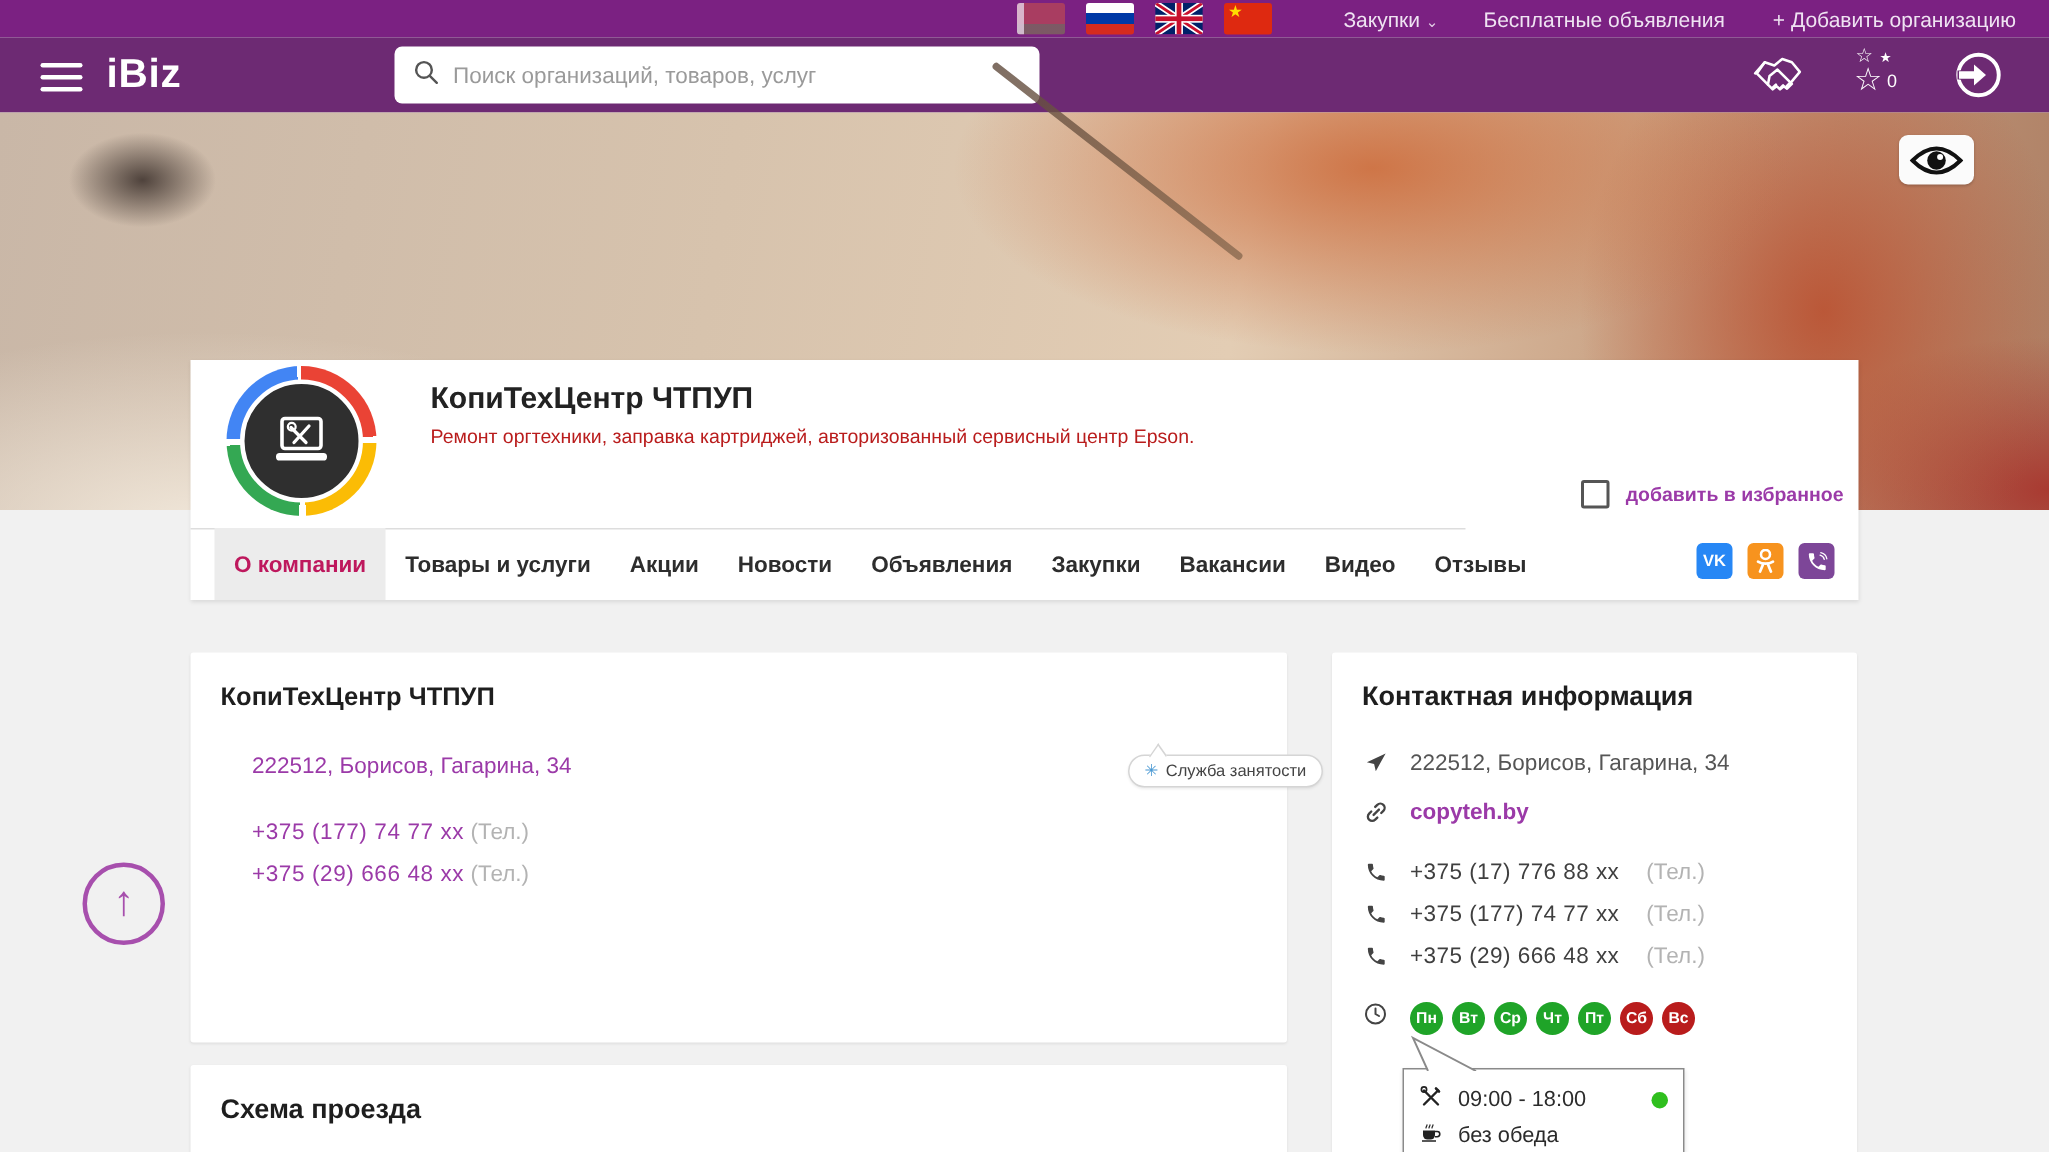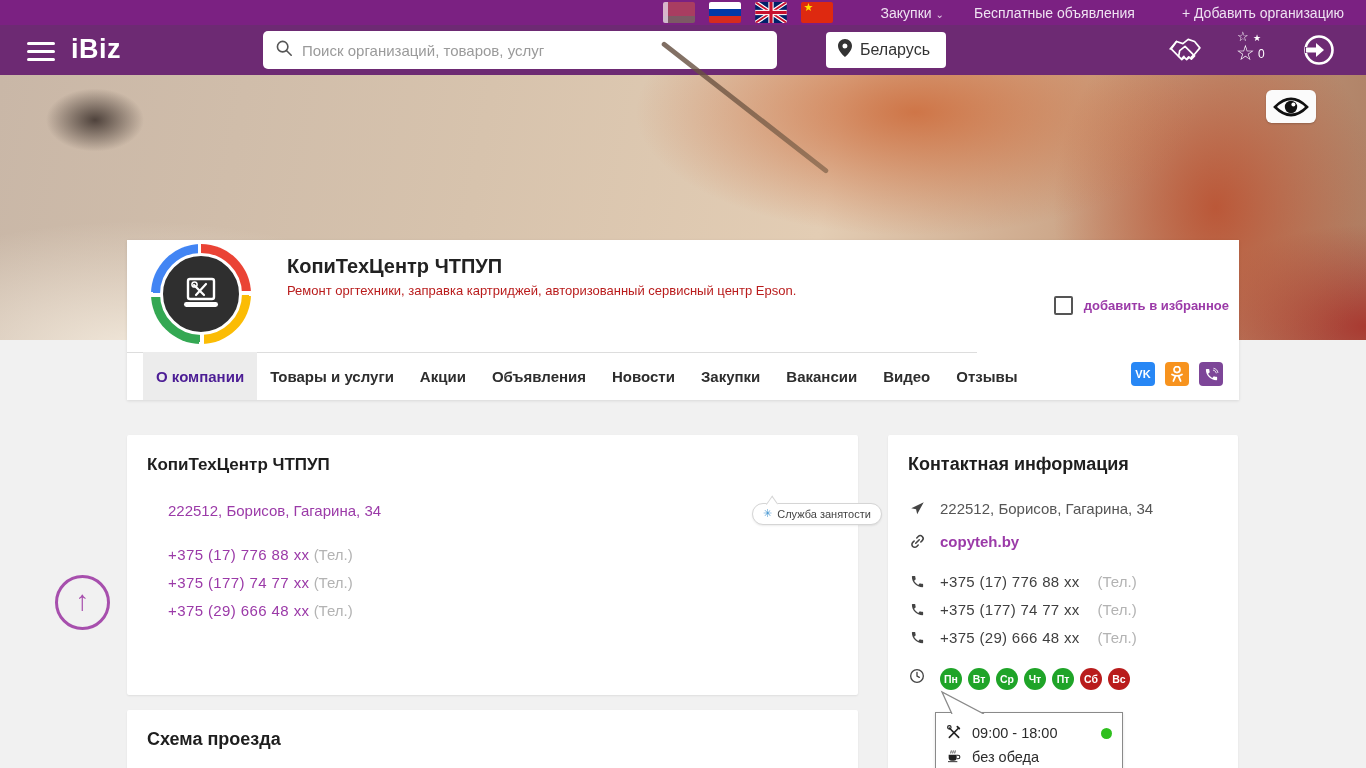--- a/index.html
+++ b/index.html
@@ -9,29 +9,29 @@
   
   .top-strip { height:25px; background:#7b2182; display:flex; align-items:center; justify-content:flex-end; padding-right:22px; gap:14px; }
   .flags { display:flex; align-items:center; gap:14px; margin-right:34px; }
   .flag { width:32px; height:21px; display:inline-block; border-radius:2px; overflow:hidden; cursor:pointer; }
   .flag-by { background:linear-gradient(90deg, rgba(255,255,255,.8) 0 5px, rgba(0,0,0,0) 5px), linear-gradient(#b5445a 0 66%, #58806099 66% 100%); opacity:.8; background-color:#b5445a; }
   .flag-ru { background:linear-gradient(#ffffff 0 33%, #0039a6 33% 66%, #d52b1e 66% 100%); }
   .flag-cn { background:#de2910; position:relative; }
   .flag-cn .star { position:absolute; left:3px; top:-1px; color:#ffde00; font-size:11px; }
   .top-link { color:#efe3f2; font-size:14px; cursor:pointer; white-space:nowrap; }
   .top-link.mr1 { margin-right:16px; }
-  .top-link.mr2 { margin-right:33px; }
+  .top-link.mr2 { margin-right:18px; }
   .chev { font-size:10px; opacity:.9; }
 
   
   .nav { height:50px; background:#6d2a73; position:relative; }
   .burger { position:absolute; left:27px; top:17px; width:28px; cursor:pointer; }
   .burger span { display:block; height:3px; background:#fff; border-radius:2px; margin-bottom:5px; }
   .logo { position:absolute; left:71px; top:9px; color:#fff; font-size:27px; font-weight:bold; letter-spacing:.5px; cursor:pointer;text-align:right; }
-  .search-wrap { position:absolute; left:263px; top:6px; width:514px; height:38px; background:#fff; border-radius:5px; display:flex; align-items:center; padding:0 12px; }
+  .search-wrap { position:absolute; left:263px; top:6px; width:430px; height:38px; background:#fff; border-radius:5px; display:flex; align-items:center; padding:0 12px; }
   .search-wrap input { border:none; outline:none; flex:1; font-size:15px; color:#333; font-family:"Liberation Sans",sans-serif; margin-left:9px; }
   .search-wrap input::placeholder { color:#9a9a9a; }
   .loc-btn { position:absolute; left:826px; top:7px; height:36px; background:#fff; border-radius:4px; display:flex; align-items:center; padding:0 16px 0 12px; gap:8px; font-size:16px; color:#333; cursor:pointer; }
   .nav-ico { position:absolute; top:10px; cursor:pointer; }
   .nav-ico.handshake { left:1168px; }
   .nav-ico.stars { left:1234px; top:8px; width:42px; height:36px; color:#fff; }
   .stars .s1 { position:absolute; left:2px; top:8px; font-size:21px; }
   .stars .s2 { position:absolute; left:3px; top:-4px; font-size:13px; }
   .stars .s3 { position:absolute; left:19px; top:0px; font-size:9px; }
   .stars .cnt { position:absolute; left:24px; top:14px; font-size:12px; }
@@ -51,29 +51,29 @@
   .eye-btn { position:absolute; right:50px; top:15px; width:50px; height:33px; background:#fbfbfb; border-radius:6px; display:flex; align-items:center; justify-content:center; cursor:pointer; box-shadow:0 1px 2px rgba(0,0,0,.2); }
 
   
   .company-card { position:relative; z-index:2; margin:-100px 127px 0; height:160px; background:#fff; box-shadow:0 1px 3px rgba(0,0,0,.1); }
   .c-logo { position:absolute; left:24px; top:4px; width:100px; height:100px; border-radius:50%; padding:9px;
     background:
       conic-gradient(#ea4335 0 24%, #fff 24% 25.5%, #fbbc05 25.5% 49%, #fff 49% 50.5%, #34a853 50.5% 74%, #fff 74% 75.5%, #4285f4 75.5% 99%, #fff 99% 100%); }
   .c-logo-inner { width:82px; height:82px; border-radius:50%; background:#2f2f2f; border:3px solid #fff; display:flex; align-items:center; justify-content:center; }
   .c-name { position:absolute; left:160px; top:15px; font-size:20px; font-weight:bold; color:#222; }
   .c-desc { position:absolute; left:160px; top:43px; font-size:13px; color:#b91c1c; }
-  .fav { position:absolute; right:10px; top:56px; display:flex; align-items:center; gap:11px; cursor:pointer;justify-content:flex-end; }
+  .fav { position:absolute; right:10px; top:80px; display:flex; align-items:center; gap:11px; cursor:pointer;justify-content:flex-end; }
   .fav-box { width:19px; height:19px; border:2px solid #555; border-radius:2px; background:#fff; }
   .fav-label { font-size:13px; font-weight:bold; color:#9b3aa8; }
 
   .tabs-row { position:absolute; left:0; right:0; bottom:0; height:48px; }
   .tabs-divider { position:absolute; left:0; top:0; width:850px; height:1px; background:#ddd; }
   .tabs { position:absolute; left:16px; top:0; height:48px; display:flex; align-items:stretch; }
   .tab { display:flex; align-items:center; padding:0 13px; font-size:15px; font-weight:bold; color:#2d2d2d; cursor:pointer; white-space:nowrap; }
-  .tab.active { background:#ececec; color:#4c1d95; }
+  .tab.active { background:#ececec; color:#be185d; }
   .socials { position:absolute; right:16px; bottom:14px; display:flex; gap:10px;padding-left:29px; }
   .soc { width:24px; height:24px; border-radius:4px; display:flex; align-items:center; justify-content:center; cursor:pointer; }
   .soc.vk { background:#2787f5; color:#fff; font-size:11px; font-weight:bold; }
   .soc.ok { background:#f7931e; }
   .soc.viber { background:#7d4698; }
   .vac-tooltip { position:absolute; left:625px; top:151px; background:#fff; border:1px solid #d5d5d5; border-radius:11px; padding:3px 10px 4px; font-size:11px; color:#444; display:flex; align-items:center; gap:5px; box-shadow:0 1px 2px rgba(0,0,0,.08); white-space:nowrap; z-index:3; }
   .vac-tooltip:before { content:""; position:absolute; left:14px; top:-5px; width:9px; height:9px; background:#fff; border-left:1px solid #d5d5d5; border-top:1px solid #d5d5d5; transform:rotate(55deg) skewX(20deg); }
   .asterisk { color:#4a99d3; font-size:11px; }
 
   
@@ -148,26 +148,20 @@
       <span></span>
       <span></span>
     </div>
   <div class="logo">iBiz</div>
   <div class="search-wrap">
     <span><svg width="18" height="18" viewBox="0 0 20 20">
           <circle cx="8.5" cy="8.5" r="5.8" fill="none" stroke="#555" stroke-width="1.8"></circle>
           <line x1="13" y1="13" x2="18" y2="18" stroke="#555" stroke-width="1.8" stroke-linecap="round"></line>
         </svg></span>
     <input type="text" placeholder="Поиск организаций, товаров, услуг" style="">
-  </div>
-  <div class="loc-btn">
-    <span><svg width="14" height="18" viewBox="0 0 14 18">
-          <path d="M7 0C3.1 0 0 3.1 0 7c0 5.2 7 11 7 11s7-5.8 7-11c0-3.9-3.1-7-7-7zm0 9.5A2.5 2.5 0 117 4.5a2.5 2.5 0 010 5z" fill="#333"></path>
-        </svg></span>
-    <span>Беларусь</span>
   </div>
   <span class="nav-ico handshake">
     <svg width="34" height="30" viewBox="0 0 32 28" fill="none" stroke="#fff" stroke-width="1.6" stroke-linejoin="round" stroke-linecap="round">
       <path d="M2 13l6-7 6 2 5-4 6 2 5 6-5 6"></path>
       <path d="M8 6L3 13l7 7"></path>
       <path d="M10 20l3 3 2.4-2 2.2 2 2.4-2 2 1.6 3-3-9-9-5 4z"></path>
       <path d="M13 22l2-2M17.5 22.5l2-2M21.8 21l2-2"></path>
     </svg>
   </span>
   <span class="nav-ico stars">
@@ -215,22 +209,22 @@
     <span class="fav-box"></span>
     <span class="fav-label">добавить в избранное</span>
   </div>
 
   <div class="tabs-row">
     <div class="tabs-divider"></div>
     <div class="tabs">
       <span class="tab active">О компании</span>
       <span class="tab">Товары и услуги</span>
       <span class="tab">Акции</span>
+      <span class="tab">Новости</span>
       <span class="tab">Объявления</span>
-      <span class="tab">Новости</span>
       <span class="tab">Закупки</span>
       <span class="tab">Вакансии</span>
       <span class="tab">Видео</span>
       <span class="tab">Отзывы</span>
     </div>
     <div class="socials">
       <span class="soc vk">VK</span>
       <span class="soc ok">
         <svg width="14" height="16" viewBox="0 0 14 16">
             <circle cx="7" cy="3.6" r="3" fill="none" stroke="#fff" stroke-width="1.7"></circle>
@@ -252,21 +246,20 @@
   </div>
 </div>
 
 <div class="content">
   <div class="col-left">
     <div class="card about-card">
       <h2>КопиТехЦентр ЧТПУП</h2>
       <div class="indent">
         <span class="addr-link">222512, Борисов, Гагарина, 34</span>
         <div class="phone-list">
-          <div class="phone-line"><span class="num">+375 (17) 776 88 xx</span> <span class="suf">(Тел.)</span></div>
           <div class="phone-line"><span class="num">+375 (177) 74 77 xx</span> <span class="suf">(Тел.)</span></div>
           <div class="phone-line"><span class="num">+375 (29) 666 48 xx</span> <span class="suf">(Тел.)</span></div>
         </div>
       </div>
     </div>
     <div class="card map-card">
       <h2>Схема проезда</h2>
     </div>
   </div>
 

